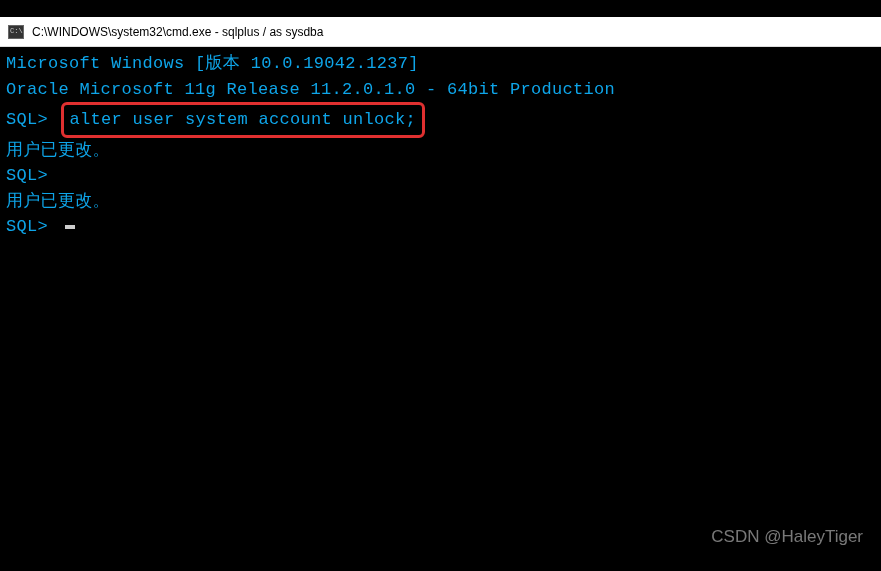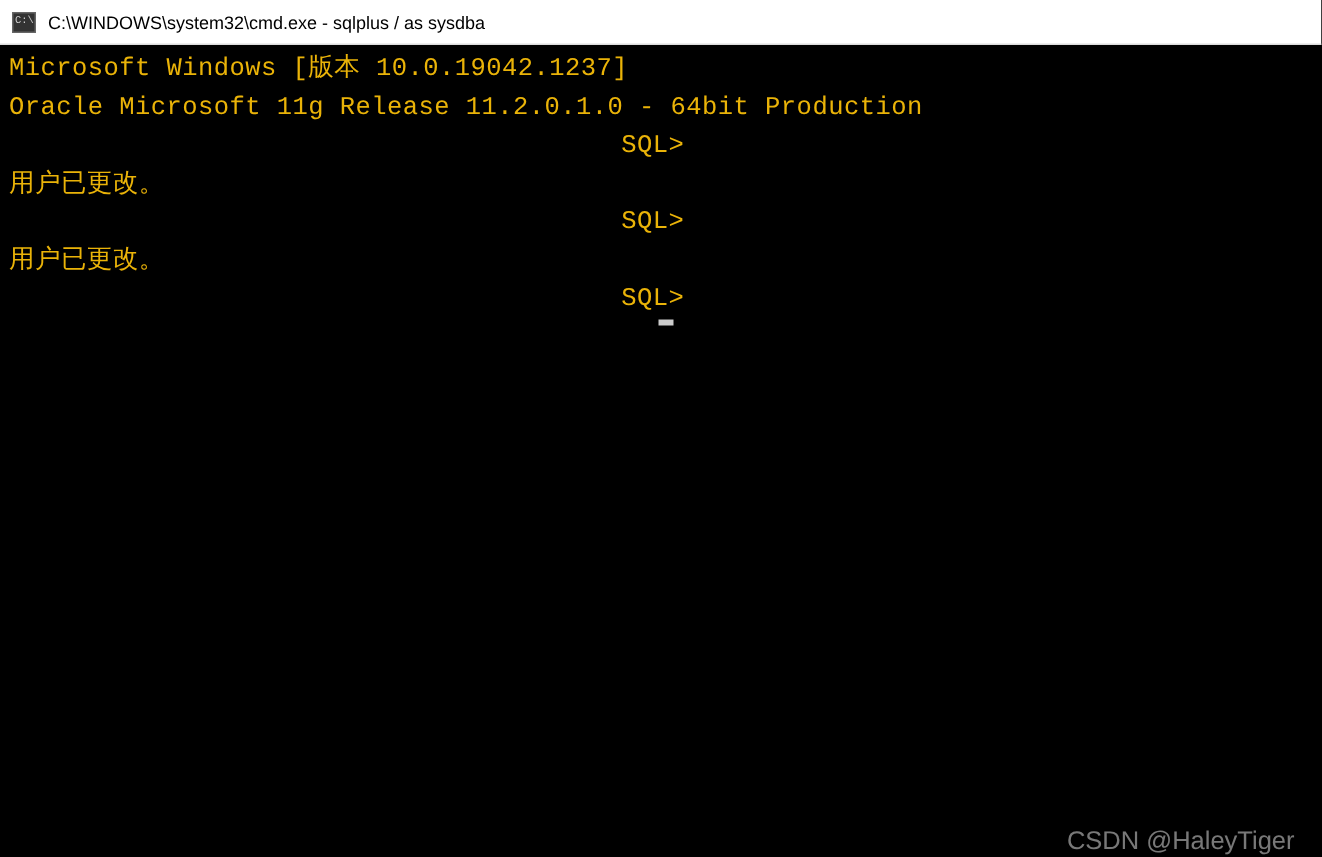--- a/index.html
+++ b/index.html
@@ -11,20 +11,21 @@
     overflow: hidden;
     position: relative;
   }
   .titlebar {
     height: 30px;
     background: #fff;
     display: flex;
     align-items: center;
     padding: 0 8px;
     border-bottom: 1px solid #ddd;
+    margin-top: 17px;
   }
   .title-icon {
     width: 16px;
     height: 14px;
     background: #333;
     border: 1px solid #666;
     margin-right: 8px;
     position: relative;
   }
   .title-icon::before {
@@ -36,46 +37,46 @@
     left: 1px;
   }
   .title-text {
     font-family: "Segoe UI", Tahoma, sans-serif;
     font-size: 12px;
     color: #000;
   }
   .terminal {
     padding: 4px 6px;
     background: #000;
-    color: #eab308;
+    color: #0ea5e9;
     font-size: 17px;
     line-height: 1.5;
     letter-spacing: 0.3px;
   }
   .line { white-space: pre; }
-  .prompt-line { display: flex; align-items: center; white-space: pre; flex-direction: column; }
+  .prompt-line { display: flex; align-items: center; white-space: pre; }
   .highlight-box {
     border: 3px solid #e03030;
     border-radius: 6px;
     padding: 2px 6px;
     display: inline-block;
     margin-left: 2px;
   }
   .cursor {
     display: inline-block;
     width: 10px;
     height: 4px;
     background: #ccc;
     margin-left: 6px;
     vertical-align: baseline;
   }
   .watermark {
     position: absolute;
     right: 18px;
-    bottom: 0;
+    bottom: 24px;
     font-family: "Segoe UI", Arial, sans-serif;
     font-size: 17px;
     color: rgba(200,200,200,0.6);
   }
 </style>
 </head>
 <body>
 
 <div class="titlebar">
   <div class="title-icon"></div>
@@ -87,20 +88,21 @@
   <div class="line"></div>
   <div class="line"></div>
   <div class="line"></div>
   <div class="line"></div>
   <div class="line"></div>
   <div class="line">Oracle Microsoft 11g Release 11.2.0.1.0 - 64bit Production</div>
   <div class="line"></div>
 
   <div class="prompt-line">
     <span>SQL&gt; </span>
+    <span class="highlight-box">alter user system account unlock;</span>
   </div>
 
   <div class="line"></div>
   <div class="line">用户已更改。</div>
   <div class="line"></div>
 
   <div class="prompt-line">
     <span>SQL&gt; </span>
   </div>
 

